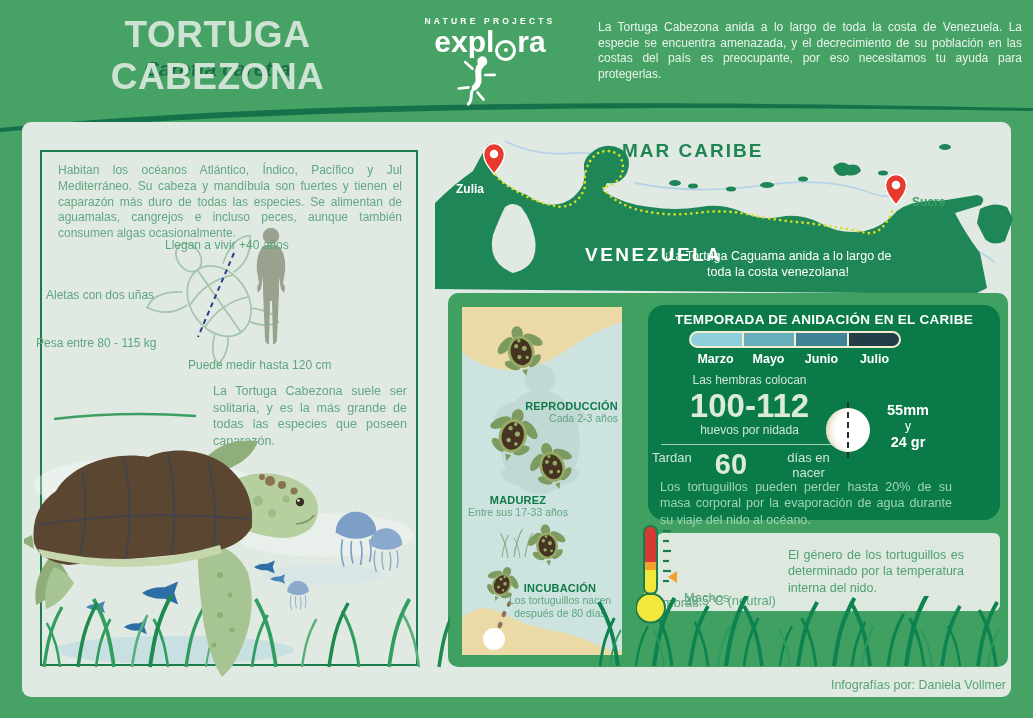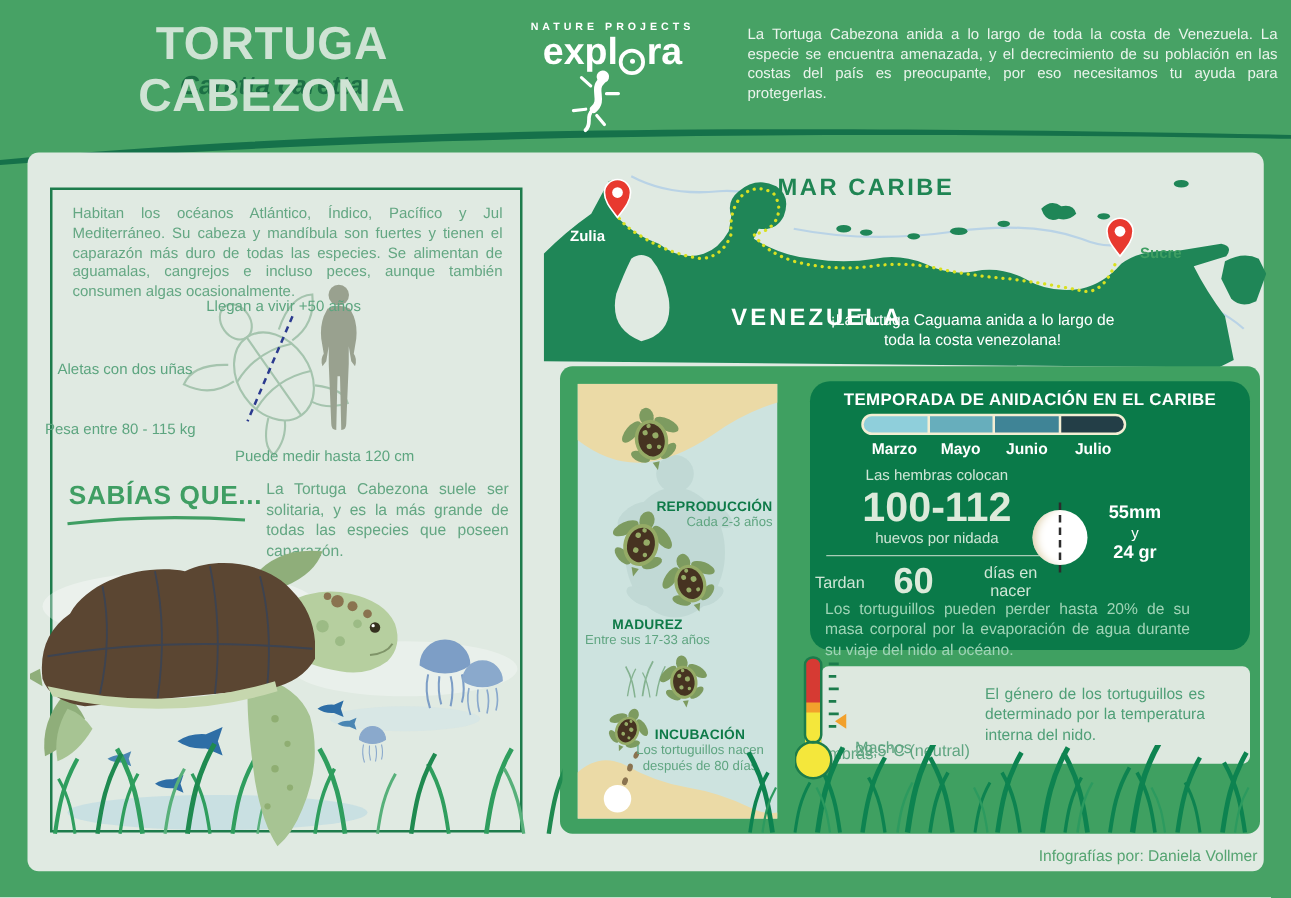--- a/index.html
+++ b/index.html
@@ -34,21 +34,21 @@
   .bar-seg:first-child{border-radius:8px 0 0 8px;}
   .bar-seg:last-child{border-radius:0 8px 8px 0;}
   .bar-lbls{display:flex;}
   .bar-lbls span{flex:1;text-align:center;color:#fff;font-size:12.5px;font-weight:bold;}
   .mint{color:#cfe6d6;}
   .stat-blk{text-align:center;}
   .stat-intro{font-size:12px;}
   .stat-big{font-size:33px;font-weight:bold;line-height:1;margin-top:2px;color:#dceada;}
   .stat-unit{font-size:12px;margin-top:1px;}
   .stat-div{width:178px;border-top:1.5px solid #a8cdb6;margin:7px auto 5px auto;}
-  .hatch{display:flex;align-items:center;justify-content:center;gap:23px;}
+  .hatch{display:flex;align-items:flex-start;justify-content:center;gap:23px;}
   .hatch .pre,.hatch .suf{font-size:13px;}
   .hatch .days{font-size:29px;font-weight:bold;color:#dceada;line-height:1;}
   .egg{background:#fff;border-radius:50%;box-shadow:inset 7px 0 8px -5px #d9c9a0;}
   .egg-dash{border-left:2px dashed #2c2c2c;}
   .egg-col{color:#fff;font-weight:bold;font-size:14.5px;text-align:center;line-height:1.2;}
   .egg-col .conj{font-size:12px;font-weight:normal;}
   .loss{color:#9fd4b6;font-size:12.5px;line-height:1.3;text-align:justify;}
   .light-panel{background:#dde8df;border-radius:6px;}
   .legend{color:#5fa581;font-size:13px;}
   .tri-left{width:0;height:0;border-top:6px solid transparent;border-bottom:6px solid transparent;border-right:9px solid #f2a12c;}
@@ -132,26 +132,25 @@
   <div class="abs main-light" style="left:22px;top:122px;width:989px;height:575px;"></div>
 
   <div class="abs lpanel" style="left:40px;top:150px;width:378px;height:516px;"></div>
   <div class="abs body-green" style="left:58px;top:163px;width:344px;">Habitan los océanos Atlántico, Índico, Pacífico y Jul Mediterráneo. Su cabeza y mandíbula son fuertes y tienen el caparazón más duro de todas las especies. Se alimentan de aguamalas, cangrejos e incluso peces, aunque también consumen algas ocasionalmente.</div>
 
   <svg class="abs" style="left:40px;top:225px;" width="378" height="152" viewBox="0 0 378 152">
     <use href="#turtle-outline" transform="translate(177,73) rotate(-35) scale(1.9)"></use>
     <path d="M194,28 L158,112" stroke="#2b3a8f" stroke-width="2" stroke-dasharray="5,4" fill="none"></path>
     <use href="#human" transform="translate(206,2)"></use>
   </svg>
-  <div class="abs fact" style="left:165px;top:238px;">Llegan a vivir +50 años</div>
+  <div class="abs fact" style="left:165px;top:238px;">Llegan a vivir +40 años</div>
   <div class="abs fact" style="left:46px;top:288px;">Aletas con dos uñas</div>
   <div class="abs fact" style="left:36px;top:336px;">Pesa entre 80 - 115 kg</div>
   <div class="abs fact" style="left:188px;top:358px;">Puede medir hasta 120 cm</div>
 
-  <div class="abs sabias-ttl" style="left:55px;top:385px;">SABÍAS QUE...</div>
   <svg class="abs" style="left:52px;top:410px;" width="148" height="14">
     <path d="M2,9 Q70,1 144,6" stroke="#3f9e63" stroke-width="2.5" fill="none"></path>
   </svg>
   <div class="abs body-green" style="left:213px;top:383px;width:194px;font-size:12.5px;">La Tortuga Cabezona suele ser solitaria, y es la más grande de todas las especies que poseen caparazón.</div>
 
   <svg class="abs" style="left:435px;top:123px;" width="578" height="171" viewBox="0 0 578 171">
     <path d="M70,18 Q100,34 140,30 Q170,28 186,44" stroke="#b9d3e6" stroke-width="1.8" fill="none"></path>
     <path d="M200,60 Q260,72 330,62 Q390,54 430,68 Q450,76 462,72" stroke="#b9d3e6" stroke-width="1.8" fill="none"></path>
     <path d="M470,118 Q505,132 528,152 M500,110 Q540,122 560,140" stroke="#b9d3e6" stroke-width="1.8" fill="none"></path>
     <path d="M0,80 Q18,62 38,48 L52,22 Q62,18 66,28 L60,52 Q74,66 92,72 Q110,86 128,80 Q140,76 148,62 L150,50 Q146,38 156,30 Q170,18 186,26 Q198,34 192,50 Q186,62 172,60 L168,68 Q190,82 215,84 Q240,88 265,84 Q285,80 305,88 Q325,98 345,94 Q365,90 385,100 Q405,112 430,108 Q448,104 462,88 Q478,76 505,78 L542,72 Q552,74 546,82 L520,90 Q530,110 545,130 L552,165 L540,171 L0,166 Z" fill="#1f8657"></path>

